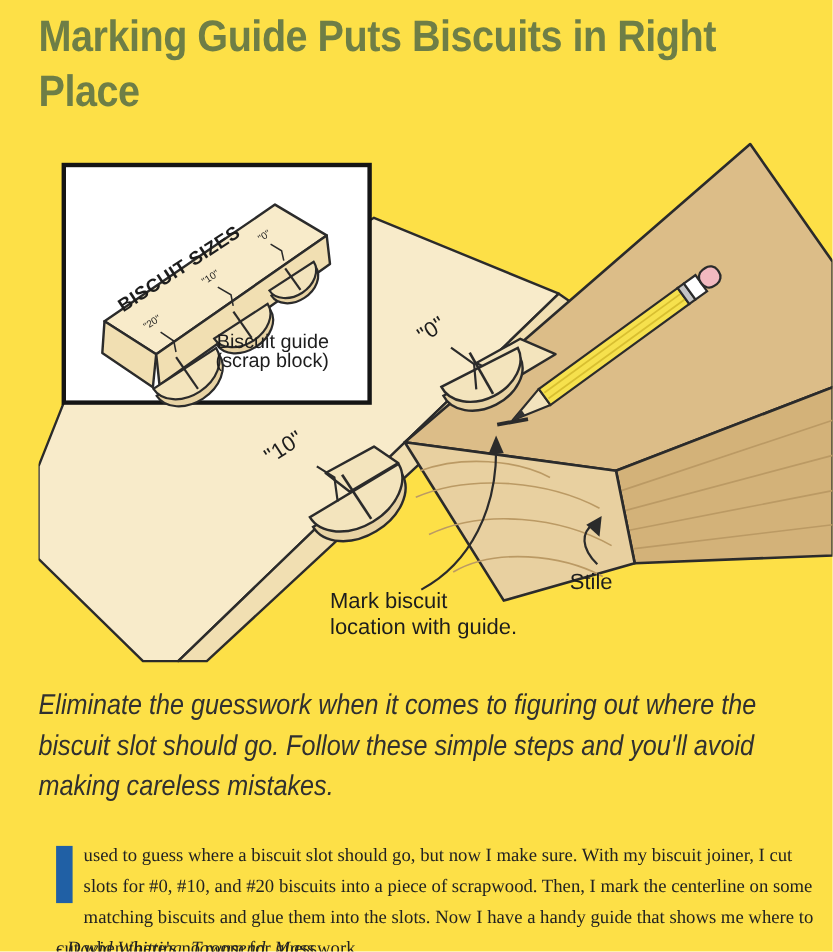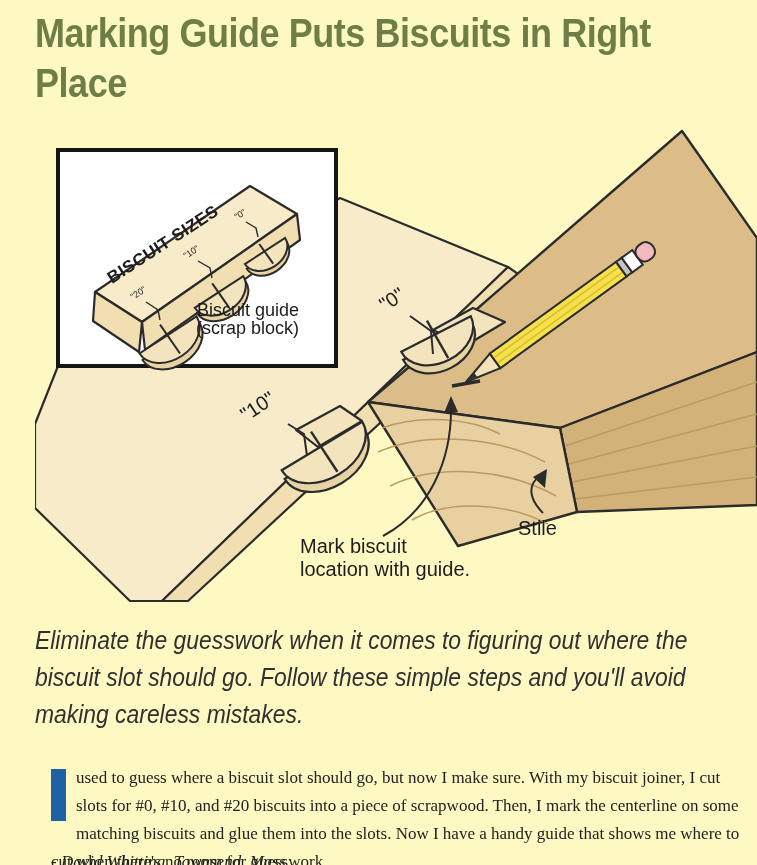--- a/index.html
+++ b/index.html
@@ -1,17 +1,17 @@
 <!DOCTYPE html>
 <html><head>
 <meta charset="utf-8">
 <style>
   html,body{margin:0;padding:0;background:#ffffff;}
   body{width:757px;height:865px;overflow:hidden;font-family:"Liberation Sans",sans-serif;position:relative;}
-  .page{position:absolute;left:0;top:0;width:757px;height:865px;background:#fef9c3;}
+  .page{position:absolute;left:0;top:0;width:757px;height:865px;background:#fde047;}
 
   h1.title{
     margin:0;position:absolute;left:35px;top:8px;width:700px;
     font-family:"Liberation Sans",sans-serif;font-weight:bold;
     font-size:40px;line-height:50px;color:#6e7e46;letter-spacing:-0.5px;
     transform:scaleX(0.90);transform-origin:left top;
   }
 
   .illustration{position:absolute;left:35px;top:128px;width:722px;height:477px;}
   .illustration svg{display:block;}

